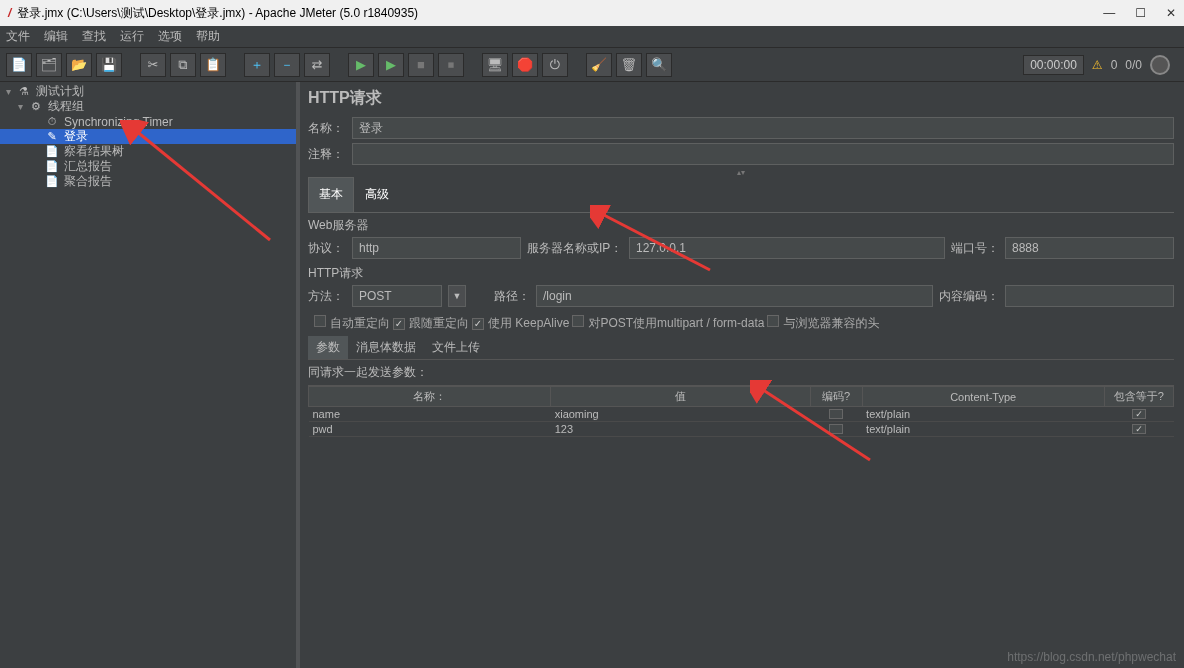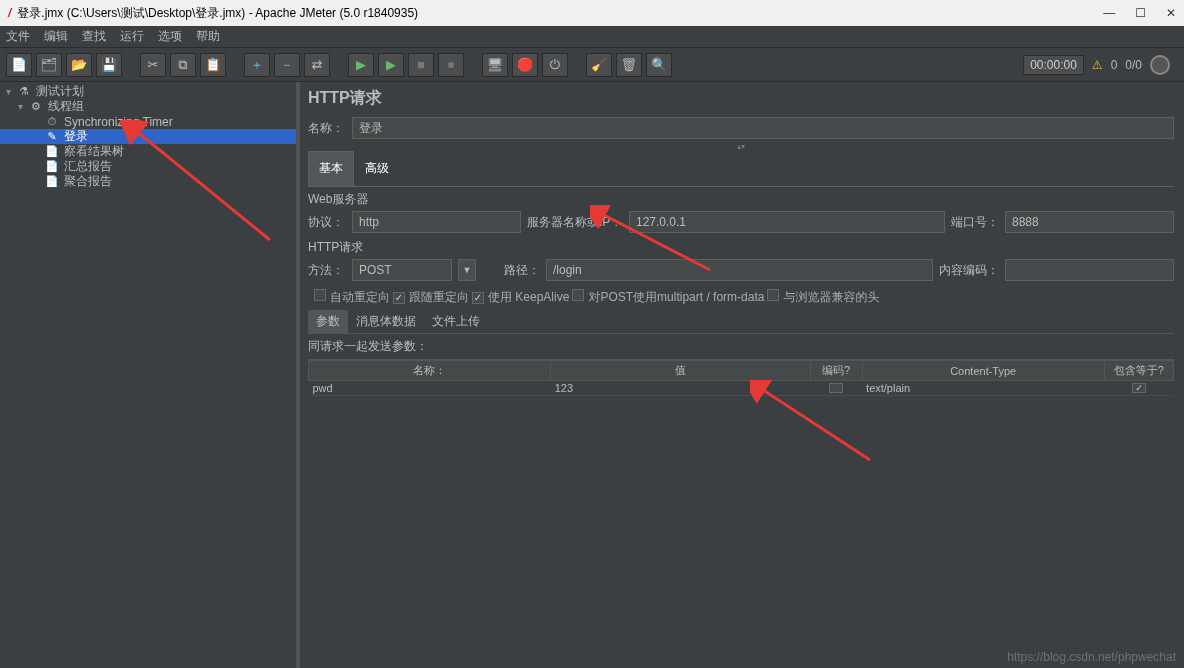--- a/index.html
+++ b/index.html
@@ -38,21 +38,21 @@
 .inp { background: #45494a; border: 1px solid #5e6060; color: #bbb; padding: 2px 6px; height: 22px; flex: 1; }
 .inp.short { flex: 0 0 110px; }
 
 .divider-handle { height: 6px; display: flex; justify-content: center; align-items: center; color: #777; font-size: 8px; margin: 2px 0; }
 
 .tabs { display: flex; border-bottom: 1px solid #5e6060; margin-bottom: 2px; }
 .tab { padding: 8px 10px; background: #3c3f41; color: #ffffff; cursor: pointer; border: 1px solid transparent; }
 .tab.active { background: #515658; border: 1px solid #5e6060; border-bottom: none; }
 
 .group-label { color: #bbb; font-size: 12px; padding: 2px 0 3px 0; }
-.method-sel { background: #45494a; border: 1px solid #5e6060; color: #bbb; padding: 2px 6px; height: 22px; width: 100px; }
+.method-sel { background: #45494a; border: 1px solid #5e6060; color: #bbb; padding: 2px 6px; height: 22px; width: 90px; }
 .combo-btn { width: 18px; height: 22px; background: #4b4d4f; border: 1px solid #5e6060; display: flex; align-items: center; justify-content: center; color: #bbb; font-size: 9px; }
 
 .cbrow { display: flex; gap: 3px; align-items: center; padding: 4px 6px; color: #aaa; font-size: 11px; }
 .cb { width: 12px; height: 12px; background: #45494a; border: 1px solid #666; display: inline-flex; align-items: center; justify-content: center; margin-right: 4px; font-size: 10px; color: #ccc; }
 .cb.checked::after { content: "✓"; }
 
 .subtabs { display: flex; margin-top: 0; }
 .subtab { padding: 3px 8px; background: #3c3f41; color: #bbb; cursor: pointer; }
 .subtab.active { background: #515658; }
 
@@ -161,20 +161,24 @@
         <span class="tri"></span>
         <span class="ico">📄</span>
         <span>聚合报告</span>
       </div>
     </div>
   <div class="content">
     <div class="panel-title">HTTP请求</div>
     <div class="form-row">
       <span class="lbl">名称：</span>
       <input class="inp" value="登录" style="">
+    </div>
+    <div class="form-row">
+      <span class="lbl">注释：</span>
+      <input class="inp" value="" style="">
     </div>
     <div class="divider-handle">▴▾</div>
     <div class="tabs">
       <div class="tab active">基本</div>
       <div class="tab">高级</div>
     </div>
     <div class="group-label">Web服务器</div>
     <div class="form-row">
       <span class="lbl">协议：</span>
       <input class="inp short" value="http" style="">
@@ -210,20 +214,31 @@
       <thead>
           <tr>
         <th style="width:28%">名称：</th>
         <th style="width:30%">值</th>
         <th style="width:6%">编码?</th>
         <th>Content-Type</th>
         <th style="width:8%">包含等于?</th>
       </tr>
         </thead>
       <tbody id="params-body">
+          <tr>
+            <td>name</td>
+            <td>xiaoming</td>
+            <td>
+              <span class="td-cb"></span>
+            </td>
+            <td>text/plain</td>
+            <td>
+              <span class="td-cb checked"></span>
+            </td>
+          </tr>
           <tr>
             <td>pwd</td>
             <td>123</td>
             <td>
               <span class="td-cb"></span>
             </td>
             <td>text/plain</td>
             <td>
               <span class="td-cb checked"></span>
             </td>

